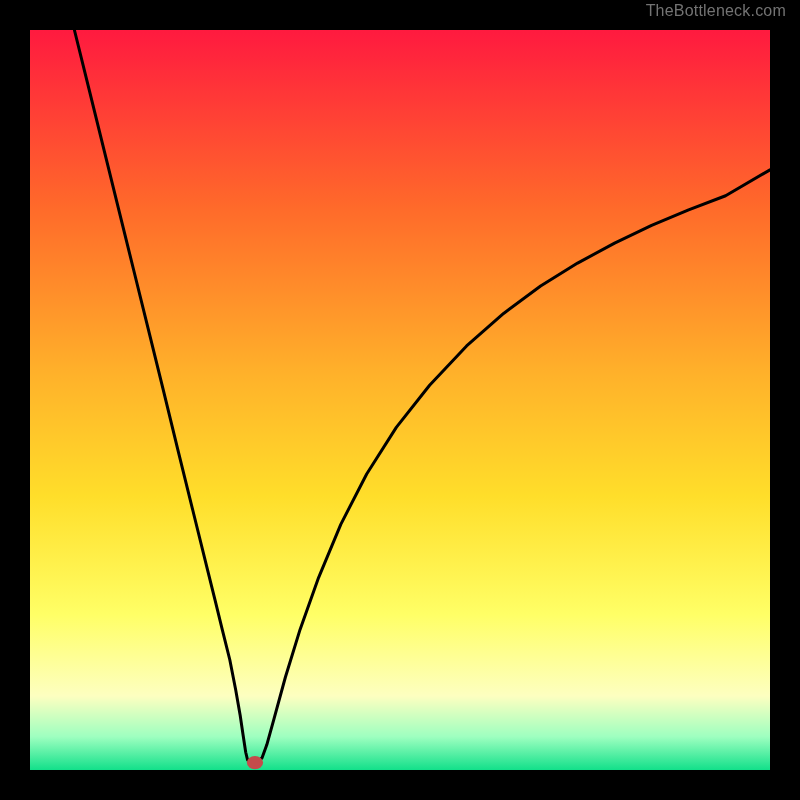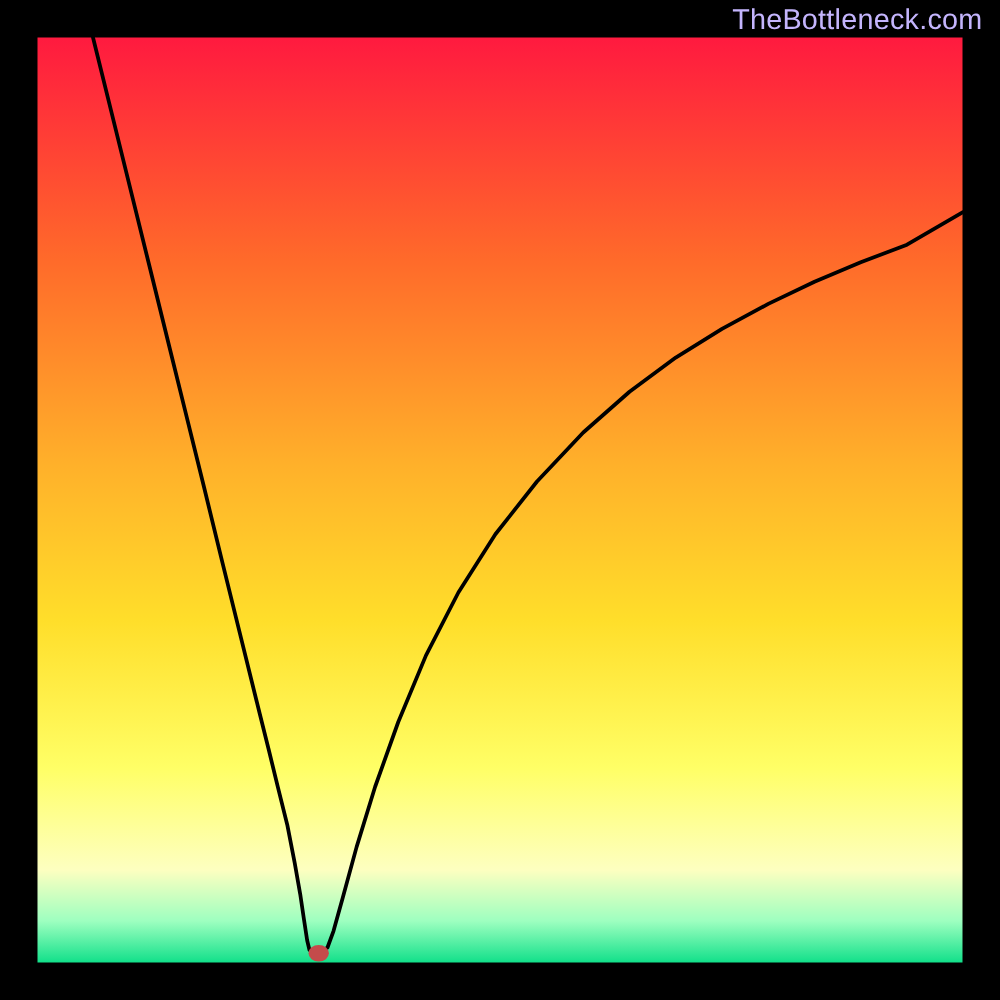--- a/index.html
+++ b/index.html
@@ -1,17 +1,17 @@
 <!DOCTYPE html>
 <html><head>
 <meta charset="utf-8">
 <style>
   html,body{margin:0;padding:0;width:800px;height:800px;background:#000;overflow:hidden;font-family:Arial,Helvetica,sans-serif}
   .stage{position:relative;width:800px;height:800px}
-  .watermark{position:absolute;top:2px;right:14px;color:#c4b5fd;font-size:23px;font-weight:400;letter-spacing:.2px}
+  .watermark{position:absolute;top:2px;right:14px;color:#737373;font-size:16px;font-weight:400;letter-spacing:.2px}
   svg{display:block}
 </style>
 </head>
 <body>
 <div class="stage">
 
 <svg id="chart-svg" width="800" height="800" viewBox="0 0 800 800">
   <defs>
     <linearGradient id="bg-grad" x1="0" y1="0" x2="0" y2="1">
       <stop id="g0" offset="0%" stop-color="#ff1a3f"></stop>

